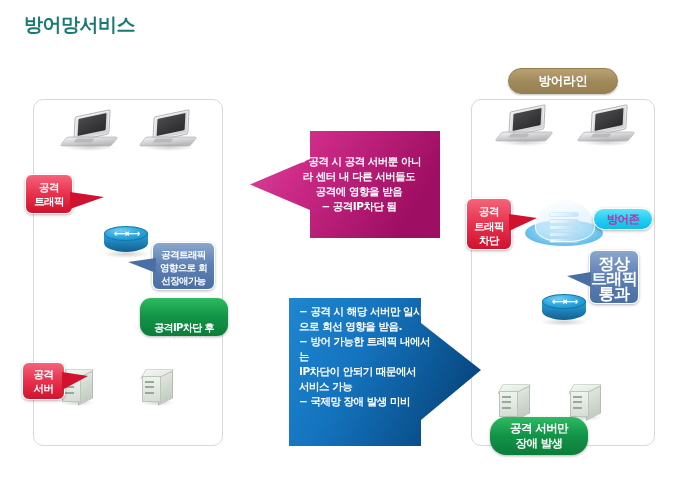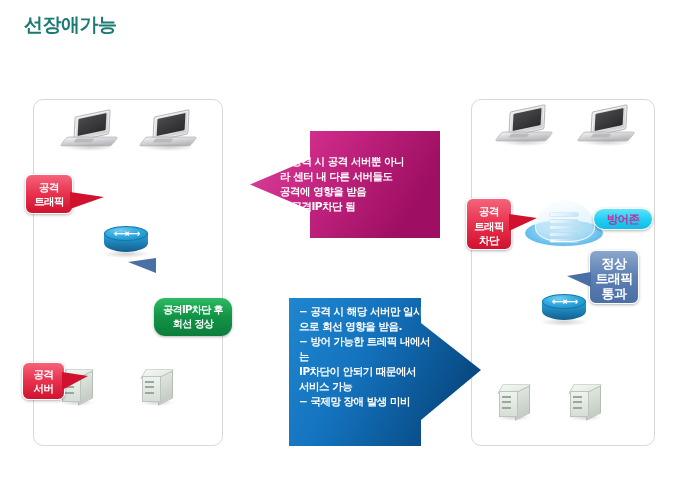--- a/index.html
+++ b/index.html
@@ -183,21 +183,21 @@
   .bigarrow .txt{
     position:absolute;color:#ffffff;font-weight:bold;font-size:10.5px;
     line-height:15px;letter-spacing:-0.5px;white-space:pre-line;
   }
 </style>
 </head>
 <body>
 
 <div class="stage">
 
-  <div class="page-title">선장애가능</div>
+  <div class="page-title">방어망서비스</div>
 
   <svg width="680" height="490" style="position:absolute;left:0;top:0;pointer-events:none">
     <defs>
       <linearGradient id="gRed" x1="0" y1="0" x2="0" y2="1">
         <stop offset="0%" stop-color="#e79a98"></stop>
           <stop offset="55%" stop-color="#d4615e"></stop>
           <stop offset="100%" stop-color="#bf4340"></stop>
       </linearGradient>
       <linearGradient id="gBlue" x1="0" y1="0" x2="0" y2="1">
         <stop offset="0%" stop-color="#a8c0e2"></stop>
@@ -261,20 +261,21 @@
       <polygon points="513,385 517,367 529,379" fill="#c64f4c"></polygon>
       <path d="M563,340 C552,355 542,366 532,377" stroke="url(#gBlue)" stroke-width="7" fill="none" stroke-linecap="round"></path>
       <polygon points="524,388 528,370 540,381" fill="#5b82c0"></polygon>
       <path d="M575,340 C586,354 594,364 604,374" stroke="url(#gBlue)" stroke-width="7" fill="none" stroke-linecap="round"></path>
       <polygon points="612,385 595,379 607,367" fill="#5b82c0"></polygon>
       <path d="M585,340 C595,353 603,362 613,372" stroke="url(#gBlue)" stroke-width="7" fill="none" stroke-linecap="round"></path>
       <polygon points="621,383 604,377 616,365" fill="#5b82c0"></polygon>
     </g>
   </svg>
 
+  <div class="hdr-pill hdr-gold">방어라인</div>
 
   <div class="panel panel-left"></div>
 
   <div class="laptop" style="left:63px;top:113px;">
     <div class="lt-screen"></div>
       <div class="lt-base"></div>
       <div class="lt-pad"></div>
       <div class="lt-shadow"></div>
   </div>
   <div class="laptop" style="left:142px;top:113px;">
@@ -309,23 +310,26 @@
         <b style="top:4px"></b>
         <b style="top:9px"></b>
         <b style="top:15px"></b>
       </div>
   </div>
 
   <div class="callout co-red" style="left:25px;top:174px;width:48px;height:40px;padding-top:5px;font-size:10.5px;line-height:14px;white-space:pre-line;">공격
 트래픽</div>
   <div class="tail" style="left:70px;top:192px;border-top:5px solid transparent;border-bottom:12px solid transparent;border-left:34px solid #d0122e;"></div>
 
+  <div class="callout co-blue" style="left:152px;top:242px;width:63px;height:48px;padding-top:5px;font-size:9.5px;line-height:13px;white-space:pre-line;">공격트래픽
+영향으로 회
+선장애가능</div>
   <div class="tail" style="left:128px;top:258px;border-top:4px solid transparent;border-bottom:11px solid transparent;border-right:28px solid #4a6fa4;"></div>
 
-  <div class="callout co-green-pill" style="left:154px;top:298px;width:78px;height:38px;padding-top:5px;font-size:10px;line-height:14px;white-space:pre-line;">공격IP차단 후
+  <div class="callout co-green-pill" style="left:140px;top:298px;width:88px;height:38px;padding-top:23px;font-size:10px;line-height:14px;white-space:pre-line;">공격IP차단 후
 회선 정상</div>
 
   <div class="callout co-red" style="left:22px;top:362px;width:43px;height:38px;padding-top:4px;font-size:10.5px;line-height:14px;white-space:pre-line;">공격
 서버</div>
   <div class="tail" style="left:62px;top:372px;border-top:4px solid transparent;border-bottom:14px solid transparent;border-left:26px solid #d0122e;"></div>
 
 
   <div class="panel panel-right"></div>
 
   <div class="laptop" style="left:498px;top:108px;">
@@ -382,27 +386,29 @@
       </div>
   </div>
 
   <div class="callout co-red" style="left:466px;top:198px;width:46px;height:52px;padding-top:5px;font-size:10.5px;line-height:14.5px;white-space:pre-line;">공격
 트래픽
 차단</div>
   <div class="tail" style="left:509px;top:214px;border-top:4px solid transparent;border-bottom:13px solid transparent;border-left:28px solid #d0122e;"></div>
 
   <div class="callout co-cyan-pill" style="left:593px;top:208px;width:60px;height:22px;line-height:20px;font-size:11.5px;">방어존</div>
 
-  <div class="callout co-blue" style="left:589px;top:250px;width:50px;height:54px;padding-top:5px;font-size:13px;line-height:15px;white-space:pre-line;">정상
+  <div class="callout co-blue" style="left:589px;top:250px;width:50px;height:54px;padding-top:5px;font-size:16px;line-height:15px;white-space:pre-line;">정상
 트래픽
 통과</div>
   <div class="tail" style="left:567px;top:272px;border-top:4px solid transparent;border-bottom:11px solid transparent;border-right:24px solid #4a6fa4;"></div>
 
-
-  <div class="bigarrow" style="left:250px;top:131px;width:190px;height:107px;">
+  <div class="callout co-green-round" style="left:490px;top:417px;width:98px;height:38px;padding-top:4px;font-size:11.5px;line-height:15px;white-space:pre-line;">공격 서버만
+장애 발생</div>
+
+  <div class="bigarrow" style="left:250px;top:131px;width:190px;height:107px;text-align:center;">
     <svg width="190" height="107" style="position:absolute;left:0;top:0">
       <defs>
         <linearGradient id="magGrad" x1="0" y1="0" x2="1" y2="0.35">
           <stop offset="0%" stop-color="#d64ba0"></stop>
           <stop offset="35%" stop-color="#cc2a86"></stop>
           <stop offset="100%" stop-color="#9e0e63"></stop>
         </linearGradient>
       </defs>
       <polygon points="60,0 190,0 190,107 60,107 60,79 0,53.5 60,28" fill="url(#magGrad)"></polygon>
     </svg>

